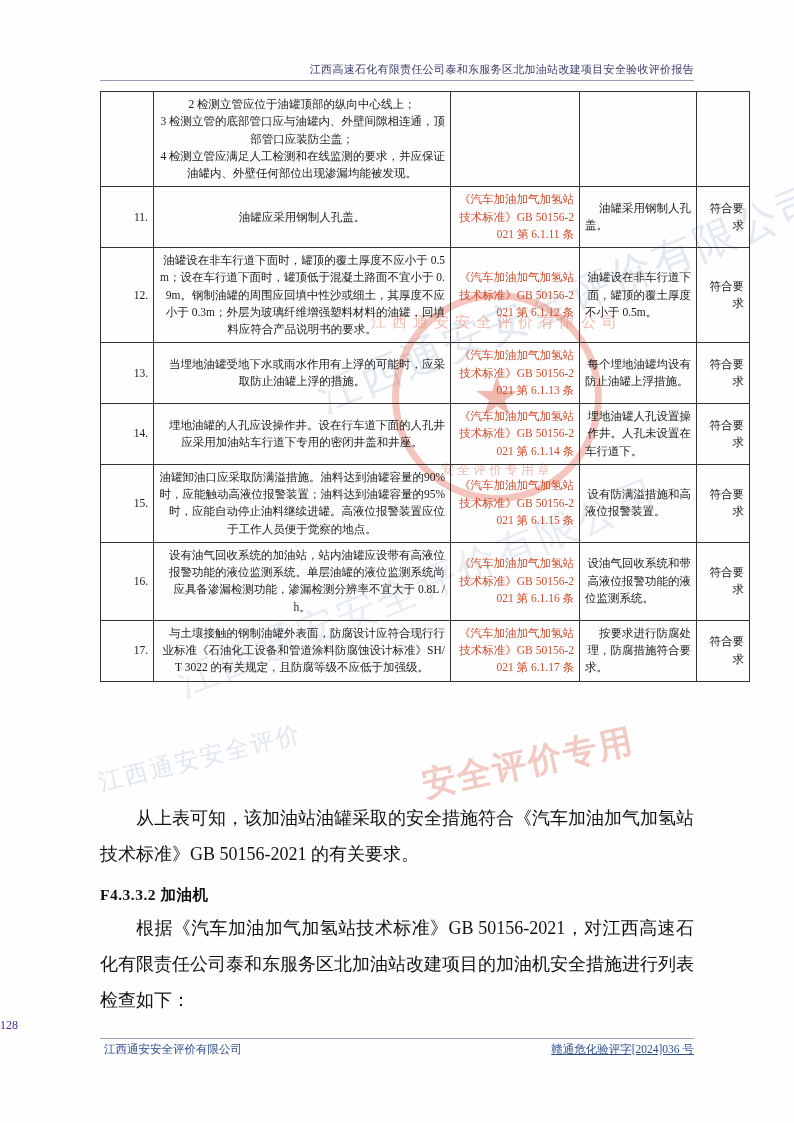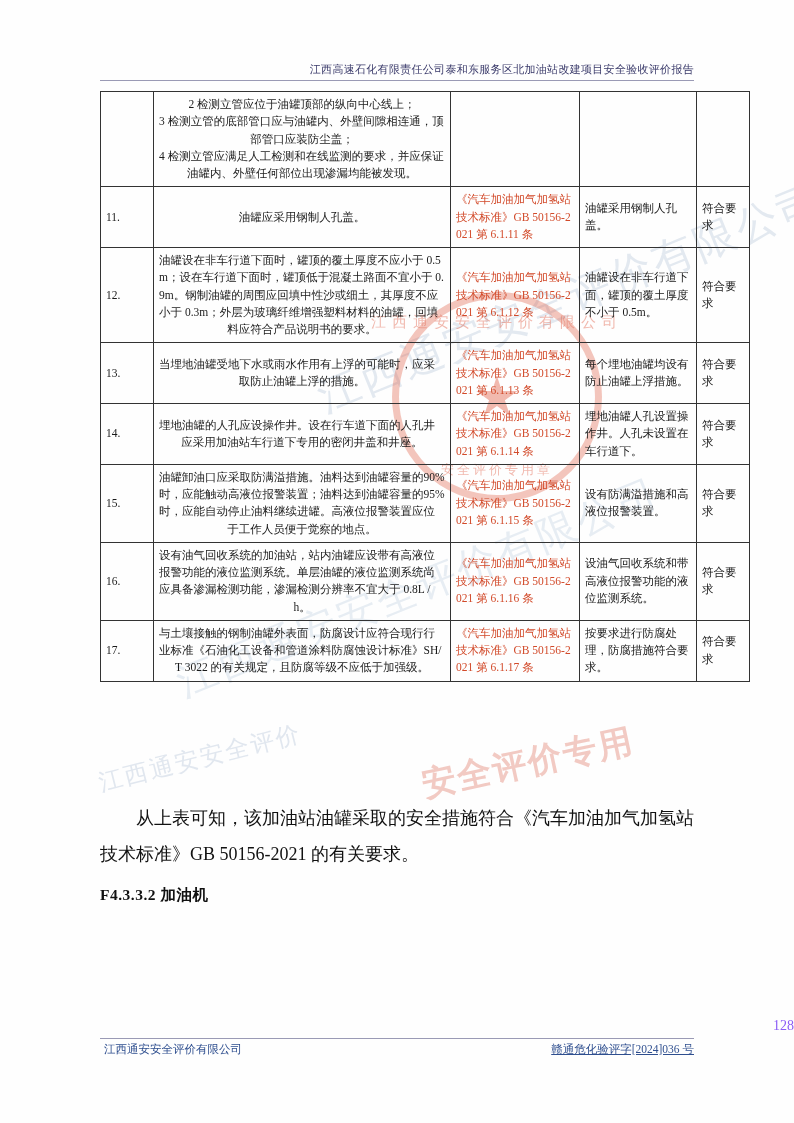--- a/index.html
+++ b/index.html
@@ -129,21 +129,21 @@
     width: 594px;
     border-collapse: collapse;
     table-layout: fixed;
     font-size: 11.5px;
     line-height: 1.5;
   }
   table.main td {
     border: 1px solid #333;
     padding: 4px 5px;
     vertical-align: middle;
-    text-align: left;
+    text-align: right;
     word-break: break-all;
   }
   td.c-idx { width: 42px; }
   td.c-desc { width: 286px; text-align: justify; text-align-last: center; }
   td.c-std { width: 118px; }
   td.c-real { width: 106px; text-align: justify; text-align-last: left; }
   td.c-res { width: 42px; }
   .std-red { color: #d24a2a; }
   .desc-indent { display: block; }
 
@@ -169,23 +169,23 @@
     letter-spacing: 0.5px;
     margin-top: 9px;
   }
   .p2 { top: 910px; }
 
   
   .page-no {
     position: absolute;
     left: 0; right: 0;
     top: 1018px;
-    text-align: right;
-    font-size: 14px;
-    color: #8b5cf6;
+    text-align: left;
+    font-size: 12px;
+    color: #4c1d95;
   }
   .footer-rule {
     position: absolute;
     left: 100px;
     right: 100px;
     top: 1038px;
     border-bottom: 1px solid #9a9ab5;
   }
   .footer-left {
     position: absolute;
@@ -288,18 +288,19 @@
         <td class="c-desc">与土壤接触的钢制油罐外表面，防腐设计应符合现行行业标准《石油化工设备和管道涂料防腐蚀设计标准》SH/T 3022 的有关规定，且防腐等级不应低于加强级。</td>
         <td class="c-std std-red">《汽车加油加气加氢站技术标准》GB 50156-2021 第 6.1.17 条</td>
         <td class="c-real">按要求进行防腐处理，防腐措施符合要求。</td>
         <td class="c-res">符合要求</td>
       </tr>
     </tbody>
   </table>
 
   <div class="para p1">从上表可知，该加油站油罐采取的安全措施符合《汽车加油加气加氢站技术标准》GB 50156-2021 的有关要求。</div>
   <div class="h-sec">F4.3.3.2 加油机</div>
+  <div class="para p2">根据《汽车加油加气加氢站技术标准》GB 50156-2021，对江西高速石化有限责任公司泰和东服务区北加油站改建项目的加油机安全措施进行列表检查如下：</div>
 
   <div class="page-no">128</div>
   <div class="footer-rule"></div>
   <div class="footer-left">江西通安安全评价有限公司</div>
   <div class="footer-right">赣通危化验评字[2024]036 号</div>
 </div>
 
 </body></html>

